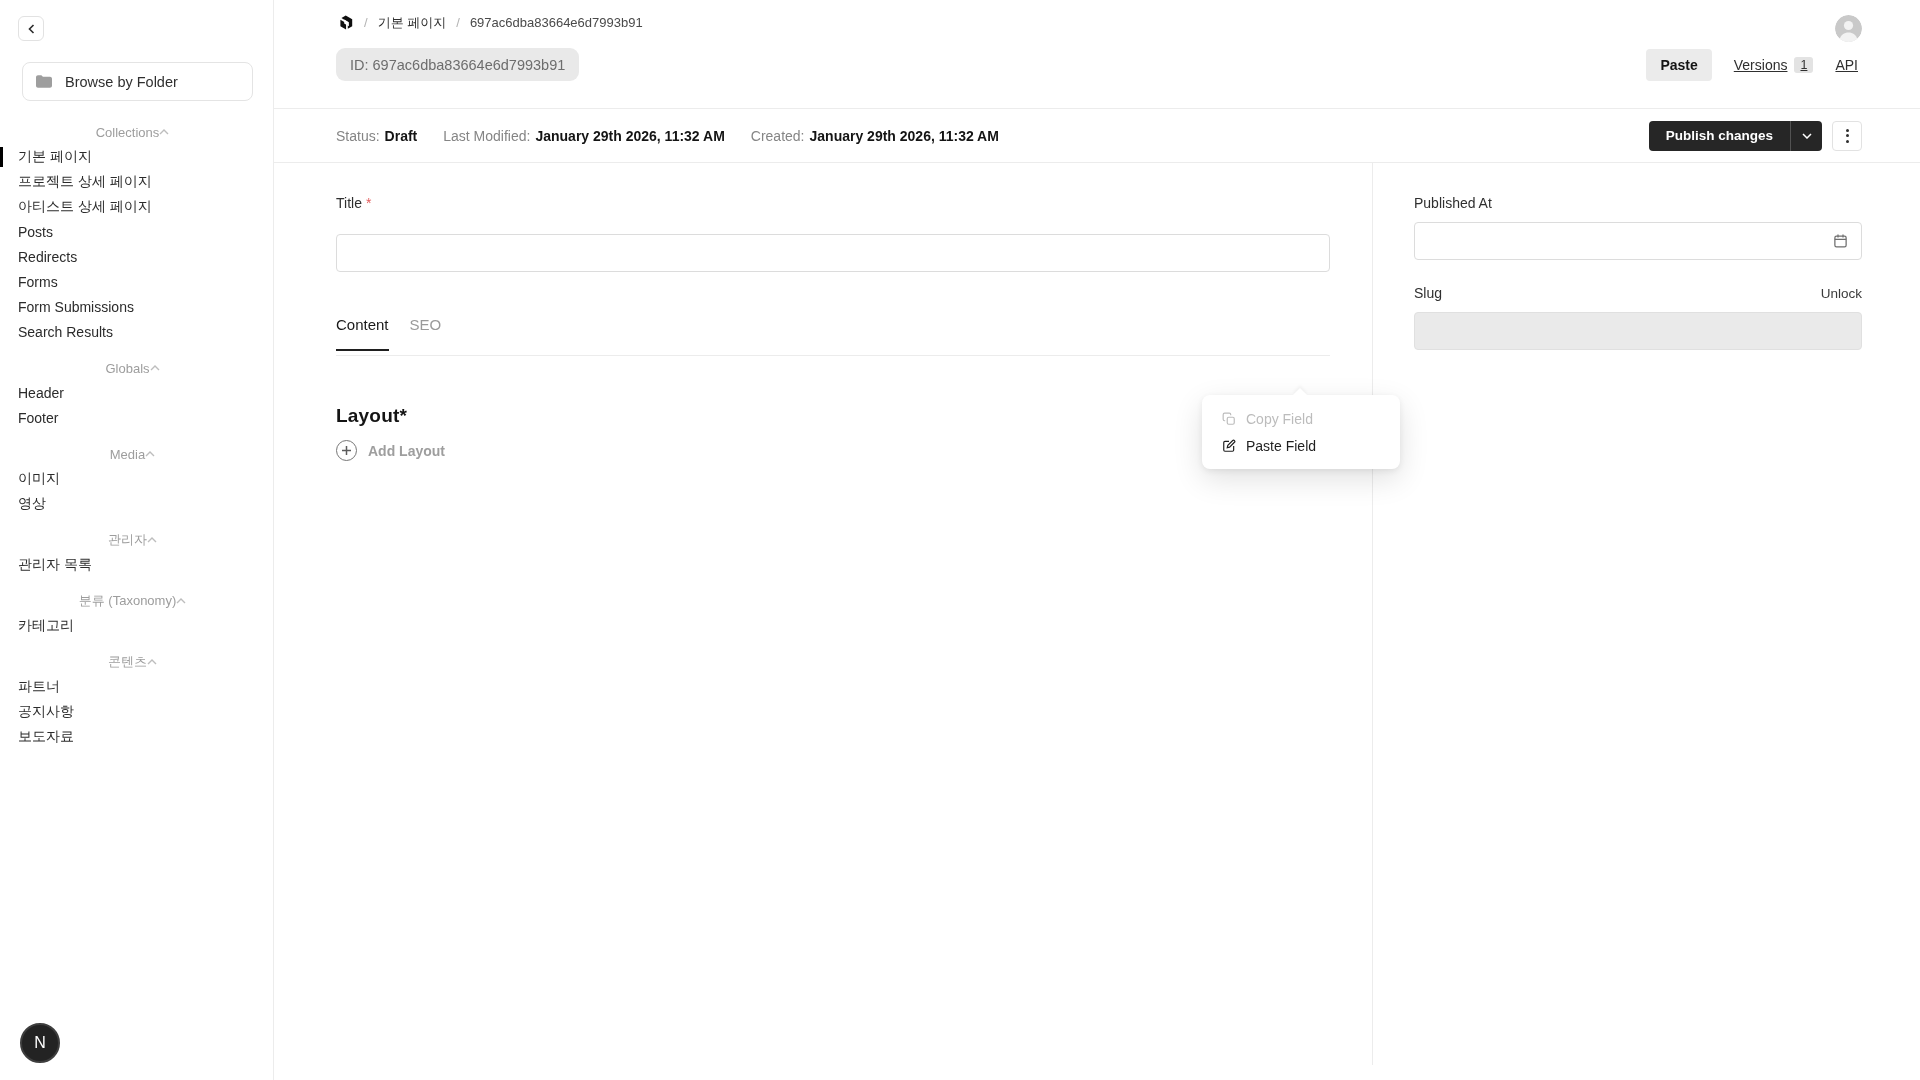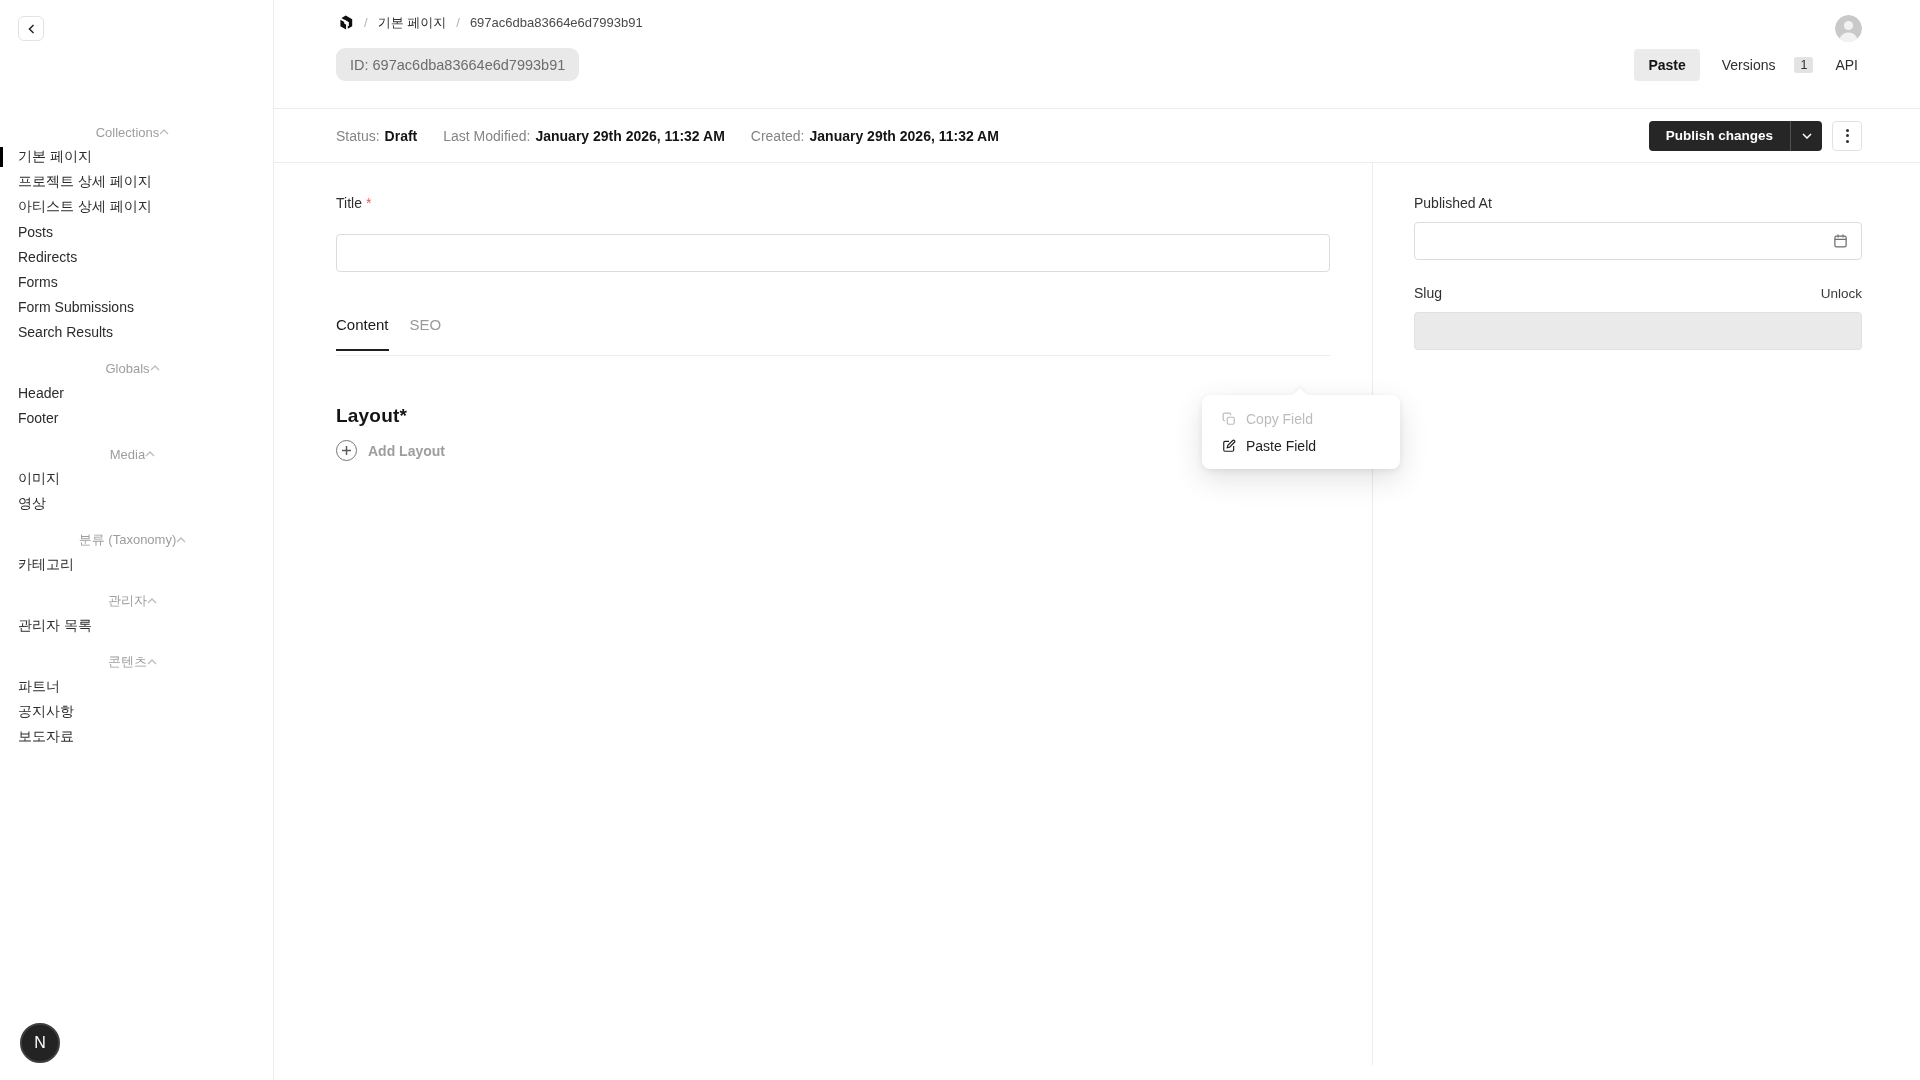--- a/index.html
+++ b/index.html
@@ -41,22 +41,22 @@
     border-radius:50%; overflow:hidden; cursor:pointer; }
 
   .id-tab-row { margin-top:18px; height:33px; padding:0 62px; display:flex;
     justify-content:space-between; align-items:center; }
   .id-pill { height:33px; background:#e9e9e9; border-radius:9px; padding:0 14px;
     display:flex; align-items:center; font-size:14.5px; color:#6d6d6d; }
   .doc-tabs { display:flex; align-items:center; gap:22px; }
   .tab-edit { height:32px; padding:0 14px; background:#ebebeb; border-radius:4px;
     display:flex; align-items:center; font-weight:700; font-size:14px;
     color:#141414; cursor:pointer; }
-  .tab-plain { display:flex; align-items:flex-start; gap:19px; font-size:14px;
-    color:#2f2f2f; cursor:pointer; }
+  .tab-plain { display:flex; align-items:flex-start; gap:7px; font-size:14px;
+    color:#2f2f2f; cursor:pointer;text-decoration:underline; }
   .count-badge { background:#e3e3e3; border-radius:3px; padding:1px 6px;
     font-size:12.5px; color:#333; }
 
   .status-bar { margin-top:27px; height:55px; border-top:1px solid #ececec;
     border-bottom:1px solid #ececec; display:flex; align-items:center;
     justify-content:space-between; padding:0 58px 0 62px; }
   .sb-left { display:flex; align-items:center; gap:26px; font-size:14px; }
   .sb-group { color:#858585; }
   .sb-group b { color:#141414; font-weight:700; margin-left:5px; }
   .sb-right { display:flex; align-items:center; gap:10px; }
@@ -128,20 +128,28 @@
 
 <div class="sidebar">
   <div class="back-btn">
     <span>
       <svg width="9" height="10" viewBox="0 0 9 10" fill="none" stroke="#2b2b2b" stroke-width="1.6">
           <path d="M6.5 1 2.5 5l4 4"></path>
         </svg>
     </span>
   </div>
 
+  <div class="browse-btn">
+    <span>
+      <svg width="16" height="13" viewBox="0 0 16 13">
+          <path fill="#9e9e9e" d="M0 2.2C0 1 .9.2 2 .2h3.4l1.5 1.6H14c1.1 0 2 .9 2 2v7c0 1.1-.9 2-2 2H2c-1.1 0-2-.9-2-2V2.2z"></path>
+        </svg>
+    </span>
+    <span>Browse by Folder</span>
+  </div>
 
   <div class="nav">
 
     <div class="nav-section">
       <div class="nav-section-header">
         <span>Collections</span>
         <span>
             <svg width="10" height="6" viewBox="0 0 10 6" fill="none" stroke="#bdbdbd" stroke-width="1.4">
               <path d="M1 5l4-4 4 4"></path>
             </svg>
@@ -202,43 +210,43 @@
       <div class="nav-item">
           <span>이미지</span>
         </div>
       <div class="nav-item">
           <span>영상</span>
         </div>
     </div>
 
     <div class="nav-section">
       <div class="nav-section-header">
+        <span>관리자</span>
+        <span>
+            <svg width="10" height="6" viewBox="0 0 10 6" fill="none" stroke="#bdbdbd" stroke-width="1.4">
+              <path d="M1 5l4-4 4 4"></path>
+            </svg>
+          </span>
+      </div>
+      <div class="nav-item">
+          <span>관리자 목록</span>
+        </div>
+    </div>
+
+    <div class="nav-section">
+      <div class="nav-section-header">
         <span>분류 (Taxonomy)</span>
         <span>
             <svg width="10" height="6" viewBox="0 0 10 6" fill="none" stroke="#bdbdbd" stroke-width="1.4">
               <path d="M1 5l4-4 4 4"></path>
             </svg>
           </span>
       </div>
       <div class="nav-item">
           <span>카테고리</span>
-        </div>
-    </div>
-
-    <div class="nav-section">
-      <div class="nav-section-header">
-        <span>관리자</span>
-        <span>
-            <svg width="10" height="6" viewBox="0 0 10 6" fill="none" stroke="#bdbdbd" stroke-width="1.4">
-              <path d="M1 5l4-4 4 4"></path>
-            </svg>
-          </span>
-      </div>
-      <div class="nav-item">
-          <span>관리자 목록</span>
         </div>
     </div>
 
     <div class="nav-section">
       <div class="nav-section-header">
         <span>콘텐츠</span>
         <span>
             <svg width="10" height="6" viewBox="0 0 10 6" fill="none" stroke="#bdbdbd" stroke-width="1.4">
               <path d="M1 5l4-4 4 4"></path>
             </svg>

